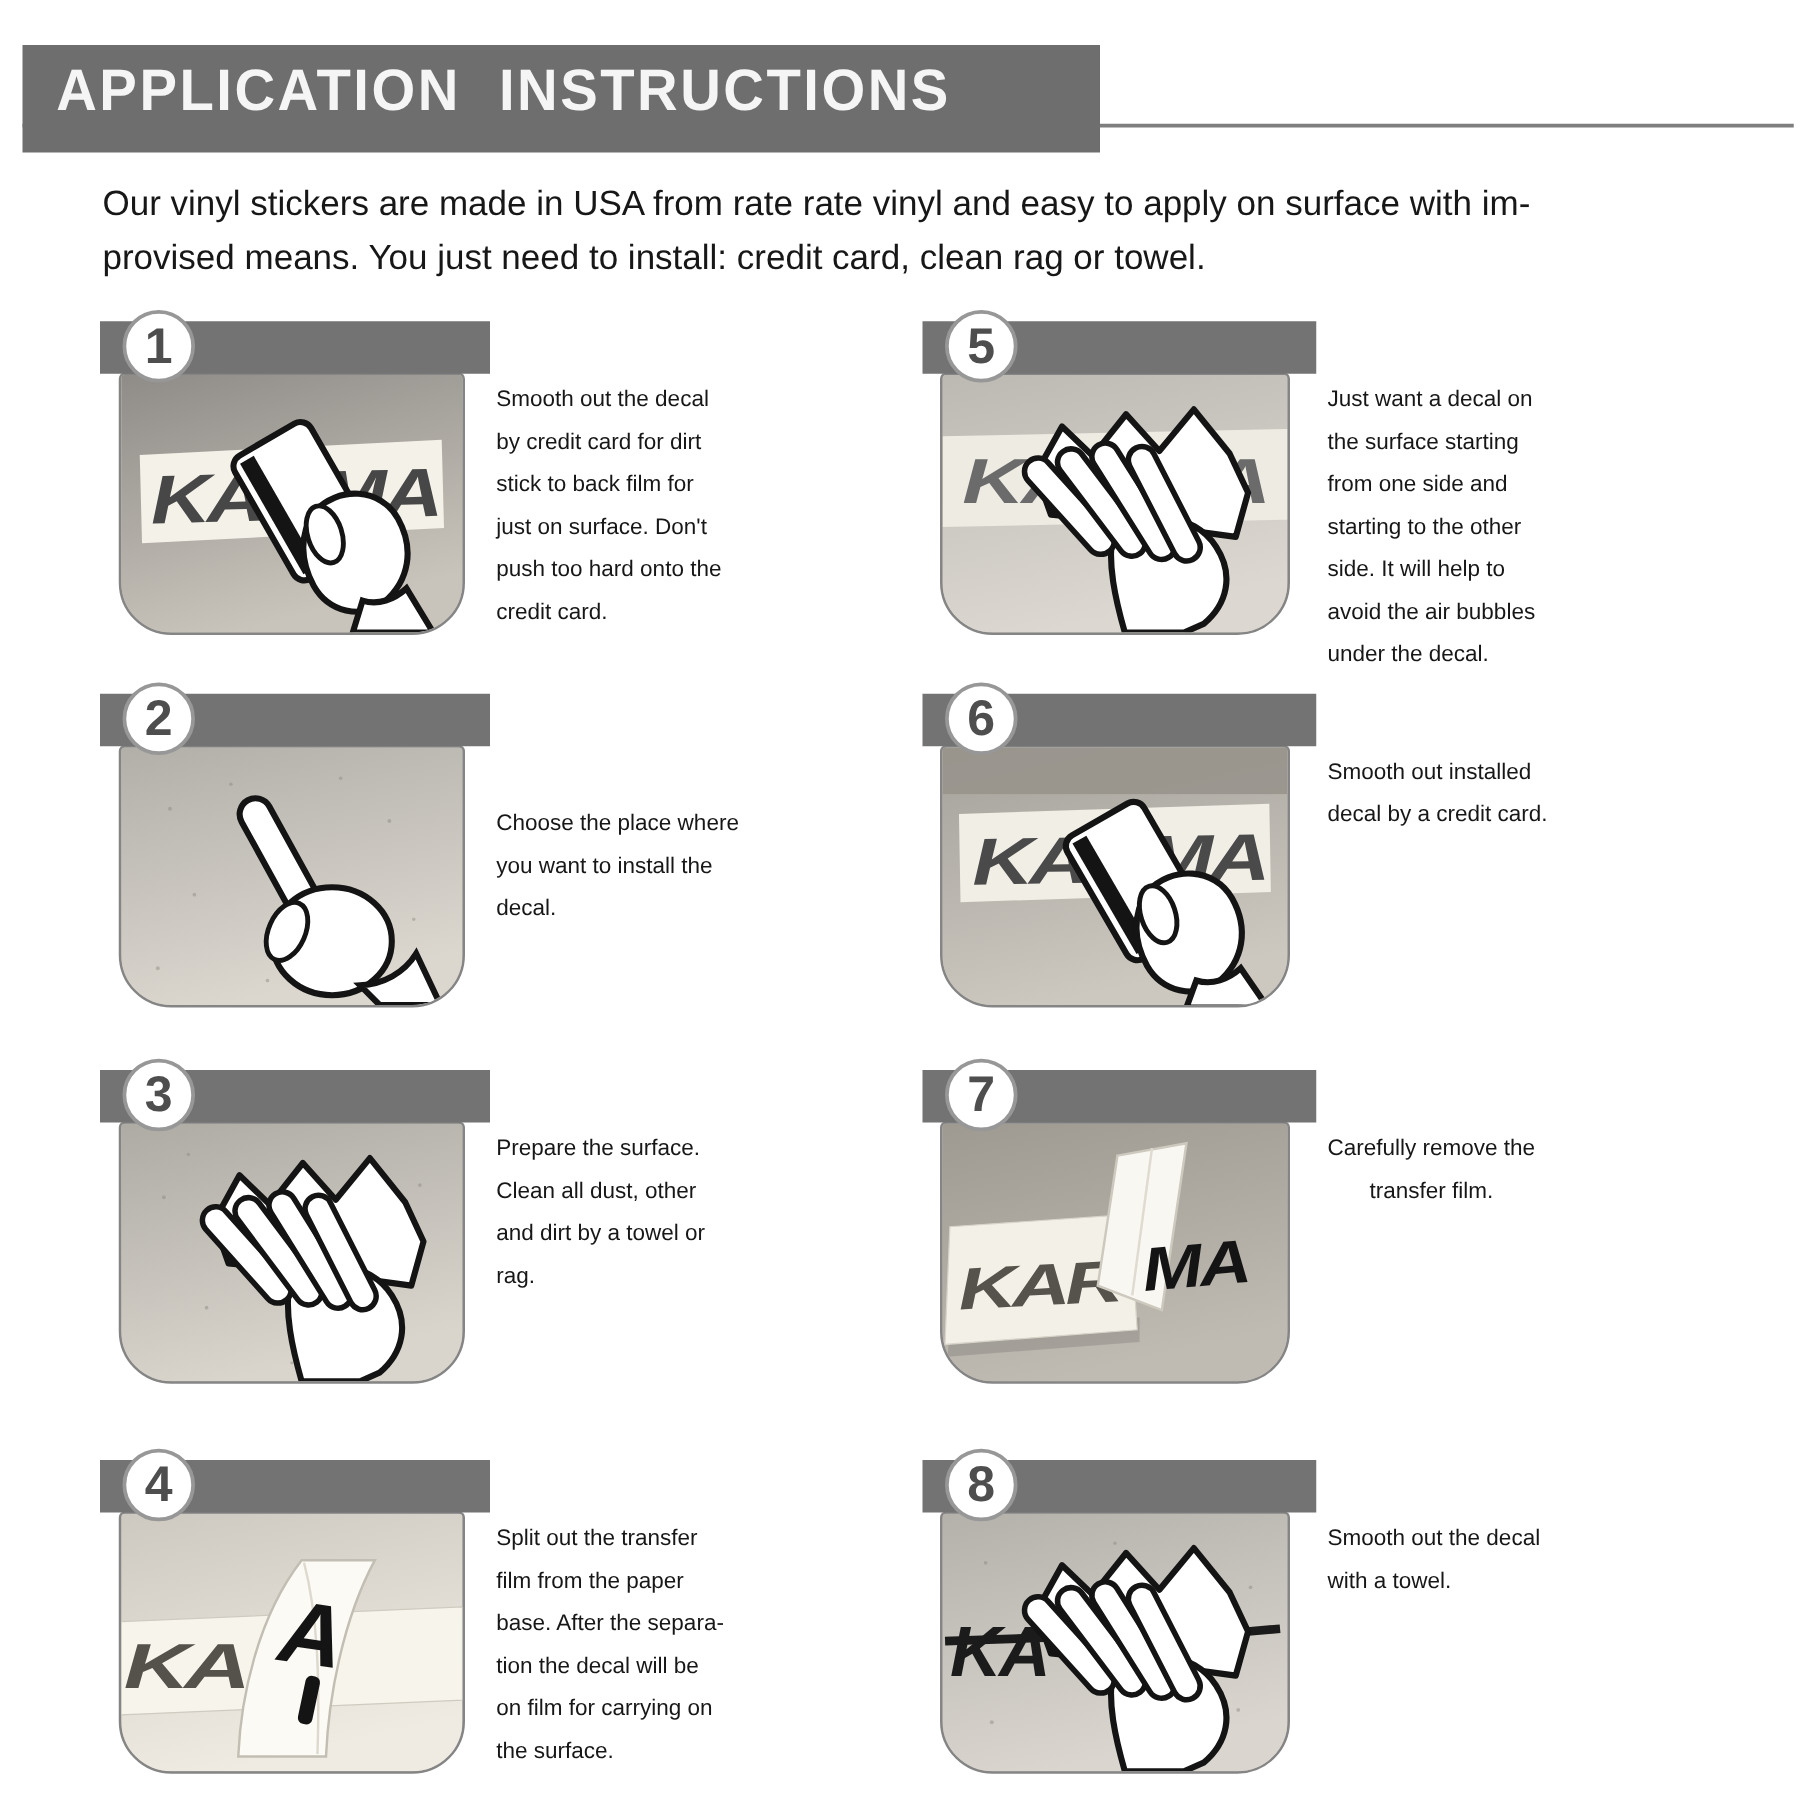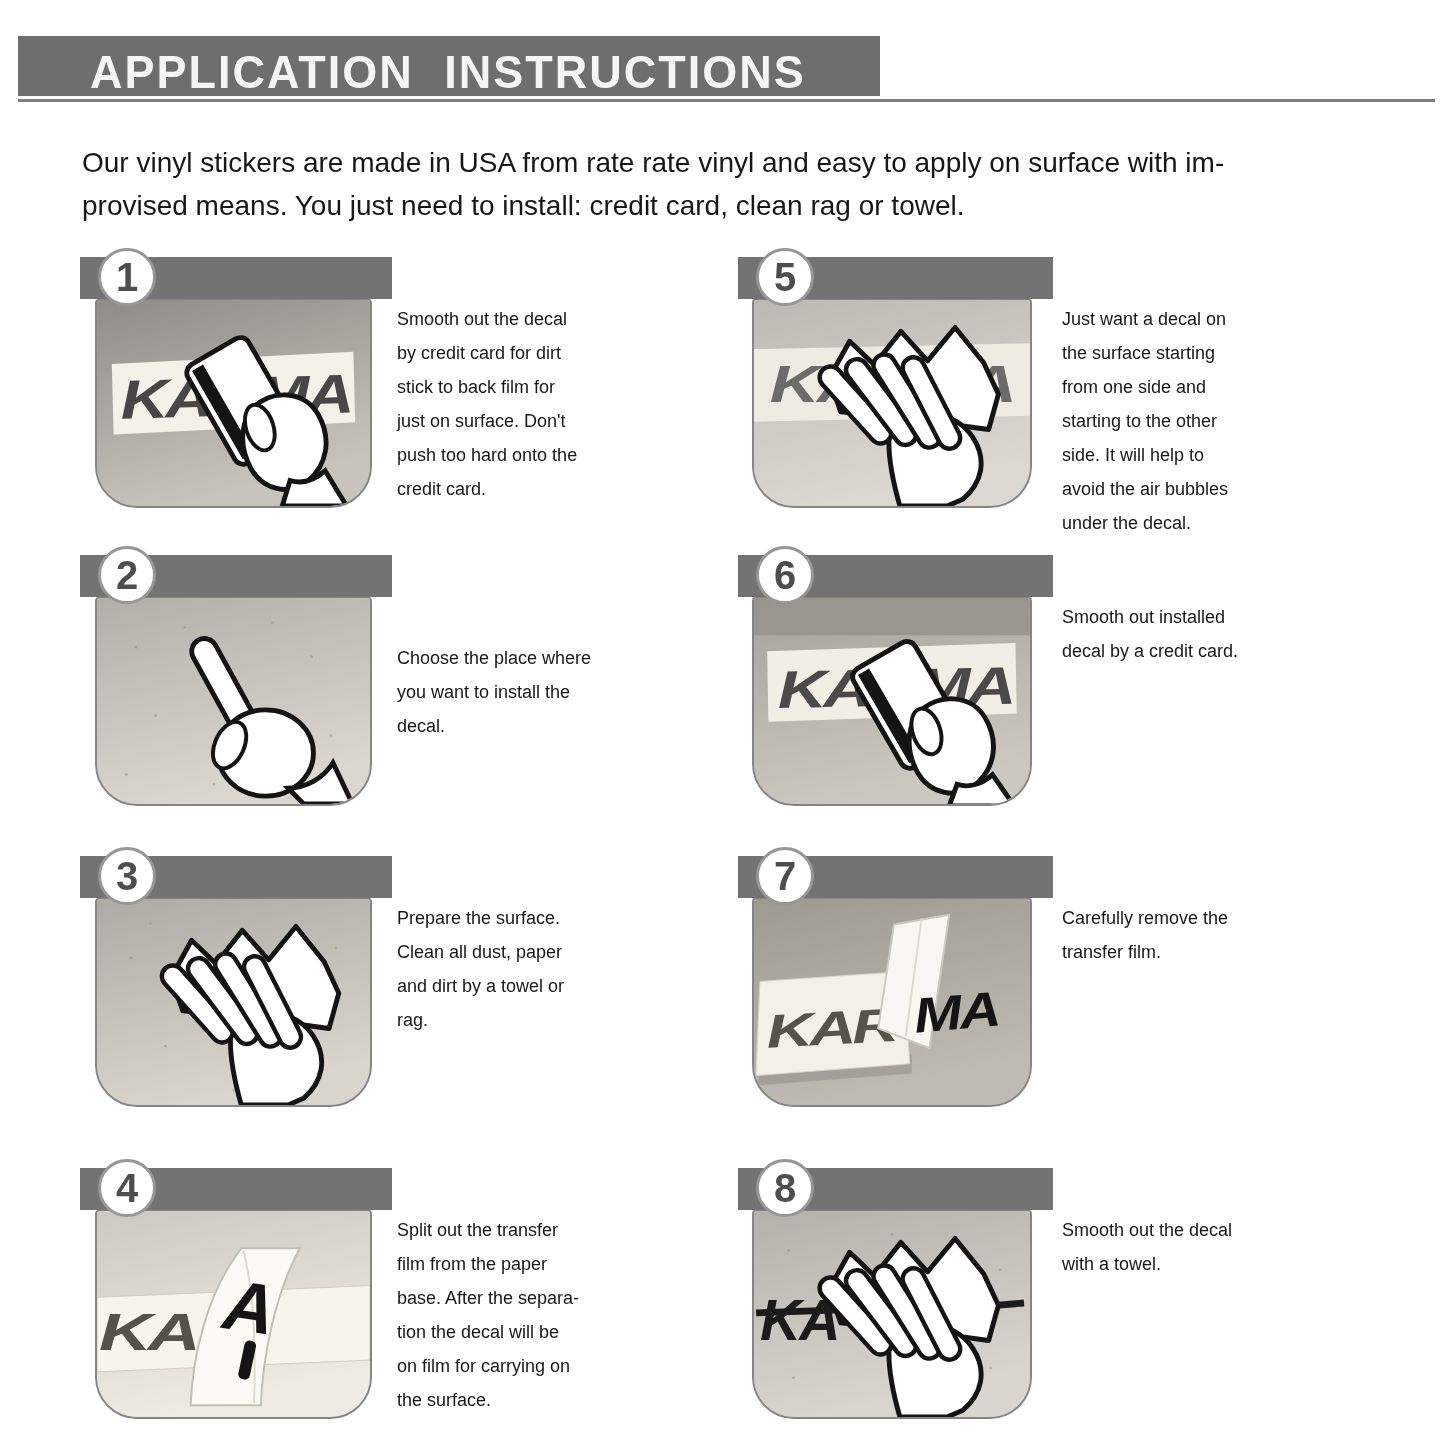--- a/index.html
+++ b/index.html
@@ -5,21 +5,21 @@
   :root{
     --banner:#737373; --header-banner:#6e6e6e; --rule:#7e7e7e;
     --circle-border:#979797; --step-number:#4e4e4e; --body-text:#171717;
     --title-text:#f5f5f5; --decal-dark:#141414; --decal-gray:#4a4a4a;
   }
   *{margin:0;padding:0;box-sizing:border-box;}
   html,body{background:#ffffff;}
   .page{position:relative;width:1445px;height:1445px;background:#ffffff;overflow:hidden;
         font-family:"Liberation Sans",sans-serif;}
   .title-rule{position:absolute;left:18px;top:99px;width:1417px;height:3px;background:var(--rule);}
-  .title-banner{position:absolute;left:18px;top:36px;width:862px;height:60px;background:var(--header-banner);padding-left:45px;}
+  .title-banner{position:absolute;left:18px;top:36px;width:862px;height:86px;background:var(--header-banner);}
   .title-banner .title{color:var(--title-text);font-size:45px;font-weight:bold;letter-spacing:2px;
         word-spacing:16px;padding:9px 0 0 27px;white-space:nowrap;transform:scaleY(1.04);transform-origin:left top;}
   .intro{position:absolute;left:82px;top:141px;font-size:28px;line-height:43px;color:var(--body-text);white-space:nowrap;}
   .bar{position:absolute;height:42px;background:var(--banner);z-index:2;}
   .badge{position:absolute;width:58px;height:58px;border-radius:50%;background:#ffffff;
          border:3px solid var(--circle-border);z-index:3;display:flex;align-items:center;justify-content:center;}
   .badge span{font-size:40px;font-weight:bold;color:var(--step-number);}
   .photo{position:absolute;height:210px;border:2px solid #858585;border-radius:5px 5px 42px 42px;
          overflow:hidden;z-index:1;background:#c4c0b8;}
   .photo svg{display:block;width:100%;height:100%;}
@@ -140,21 +140,21 @@
         <rect x="169" y="54" width="22" height="102" rx="11" transform="rotate(-27 180 105)" fill="#ffffff" stroke="#141414" stroke-width="4.5"></rect>
       </g>
     </svg>
   </div>
   <div class="bar" style="left:80px;top:856px;width:312px;"></div>
   <div class="badge" style="left:98px;top:847px;">
       <span>3</span>
     </div>
   <div class="desc" style="left:397px;top:901px;">
       <div>Prepare the surface.</div>
-      <div>Clean all dust, paper</div>
+      <div>Clean all dust, other</div>
       <div>and dirt by a towel or</div>
       <div>rag.</div>
     </div>
 
   <div class="photo" style="left:95px;top:1209px;width:277px;">
     <svg viewBox="0 0 280 210" preserveAspectRatio="none">
       <defs>
           <linearGradient id="g4" x1="0" y1="0" x2="0.3" y2="1">
         <stop offset="0" stop-color="#cdc9c0"></stop>
             <stop offset="1" stop-color="#efebe2"></stop>
@@ -275,21 +275,21 @@
         <polygon points="142,26 198,16 178,152 126,132" fill="#f9f7f1" stroke="#cdc9be" stroke-width="2"></polygon>
         <path d="M170,20 L154,140" fill="none" stroke="#dfdbd1" stroke-width="2"></path>
       </g>
       <text x="162" y="134" font-size="50" font-style="italic" font-weight="bold" letter-spacing="-2" textLength="86" lengthAdjust="spacingAndGlyphs" fill="var(--decal-dark)" transform="rotate(-5 190 115)">MA</text>
     </svg>
   </div>
   <div class="bar" style="left:738px;top:856px;width:315px;"></div>
   <div class="badge" style="left:756px;top:847px;">
       <span>7</span>
     </div>
-  <div class="desc" style="left:1062px;top:901px;">
+  <div class="desc" style="left:1062px;top:901px;text-align:center;">
       <div>Carefully remove the</div>
       <div>transfer film.</div>
     </div>
 
   <div class="photo" style="left:752px;top:1209px;width:280px;">
     <svg viewBox="0 0 280 210" preserveAspectRatio="none">
       <defs>
           <linearGradient id="g8" x1="0" y1="0" x2="0.3" y2="1">
         <stop offset="0" stop-color="#b4b1ab"></stop>
             <stop offset="1" stop-color="#dad6cf"></stop>

